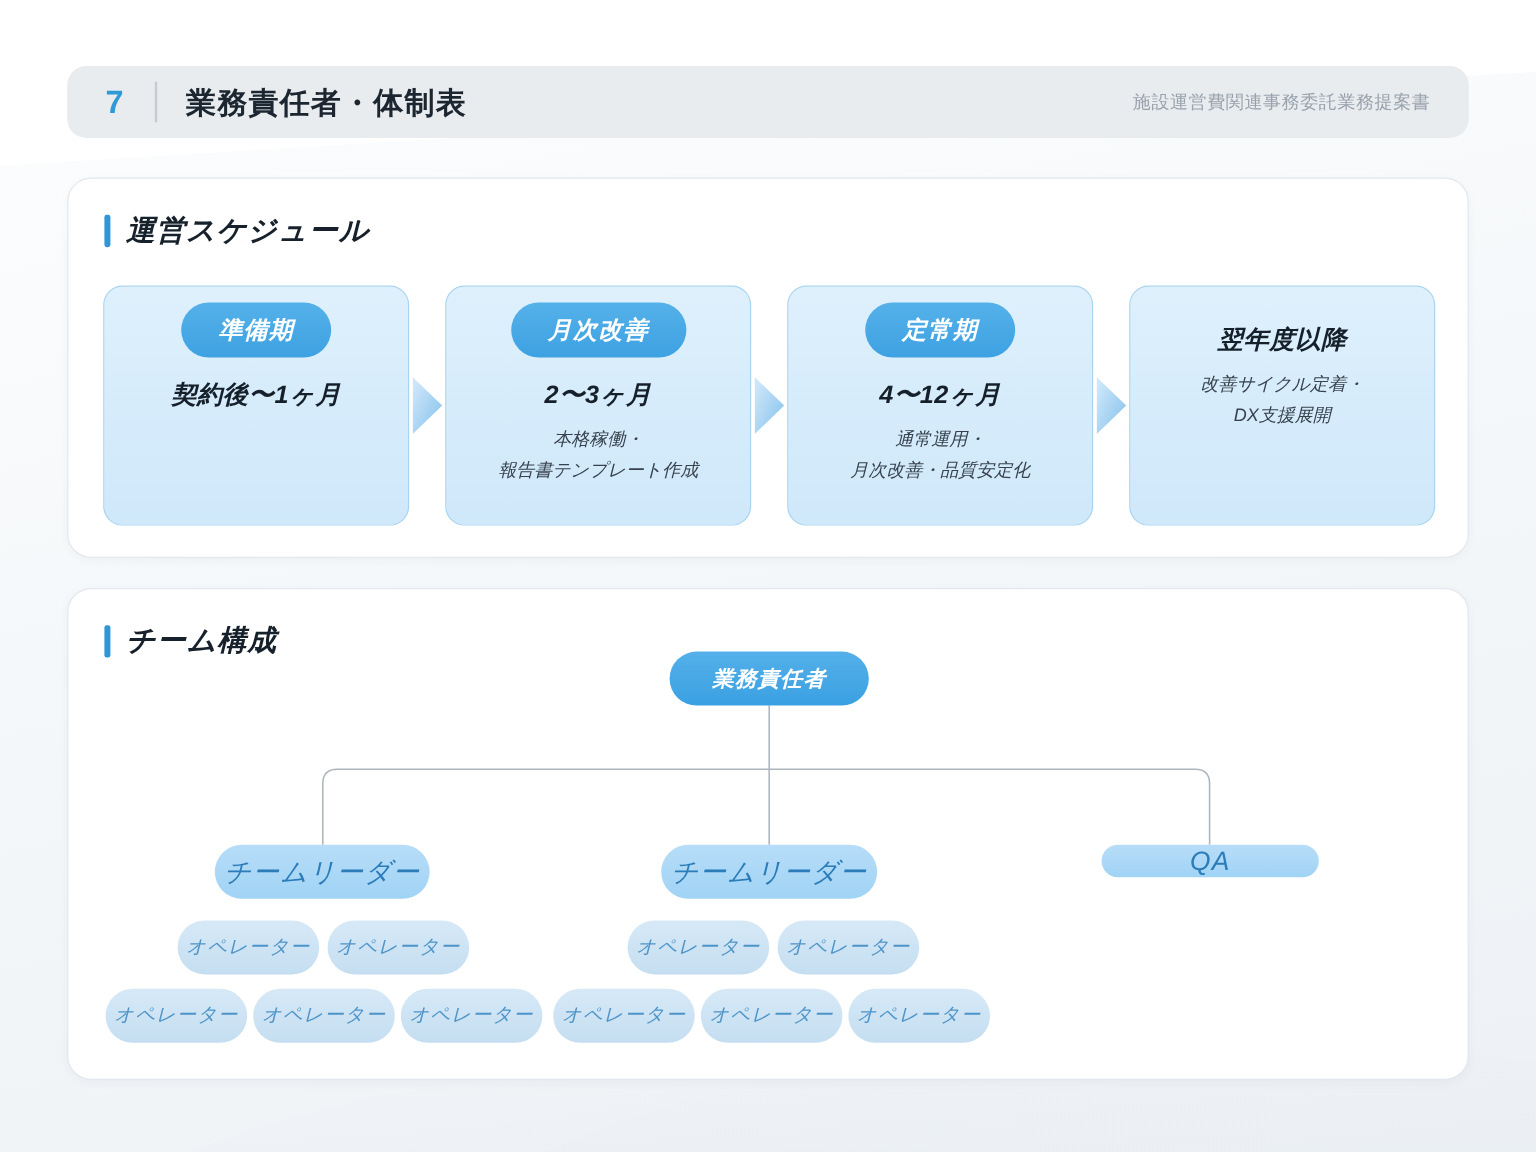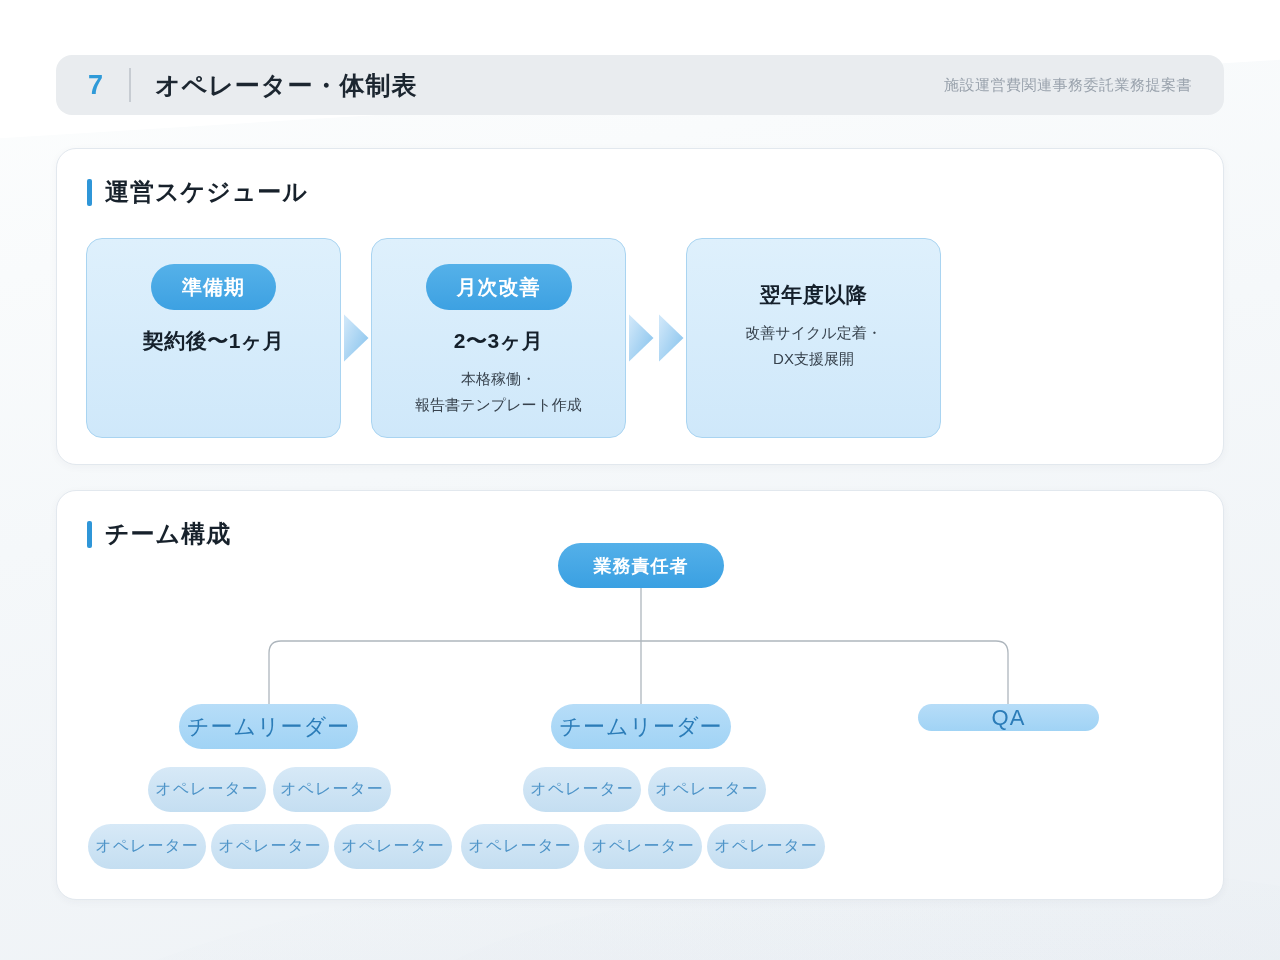--- a/index.html
+++ b/index.html
@@ -36,39 +36,40 @@
   .page-num { color:#2f9ad8; font-size:27px; font-weight:bold; }
   .header-divider { width:2px; height:34px; background:#c7ccd2; margin:0 24px 0 26px; }
   .header-title { font-size:25px; font-weight:bold; color:#1c2630; letter-spacing:1px; }
   .doc-title { margin-left:auto; font-size:15px; color:#99a2ac; letter-spacing:0.5px; }
 
   
   .panel {
     position:absolute; left:56px; width:1168px;
     background:#ffffff; border:1px solid #e2e8ee; border-radius:20px;
     box-shadow:0 2px 8px rgba(40,60,80,0.04);
+    font-style:italic;
   }
   .panel-schedule { top:148px; height:317px; }
   .panel-team { top:490px; height:410px; }
 
   .section-head { display:flex; align-items:center; margin:27px 0 0 30px; }
   .accent-bar { width:5px; height:27px; background:#2f96d8; border-radius:2px; margin-right:13px; }
   .section-title { font-size:24px; font-weight:bold; color:#17212b; letter-spacing:1px; }
 
   
   .cards-row {
     position:absolute; left:29px; top:89px; width:1110px; height:200px;
     display:flex; align-items:center;
   }
   .phase-card {
     width:255px; height:200px; flex:none;
     background:linear-gradient(180deg,#def0fc 0%,#cfe8fa 100%);
     border:1.5px solid #a9d4f1; border-radius:16px;
     display:flex; flex-direction:column; align-items:center;
-    padding-top:25px;
+    padding-top:13px;
   }
   .phase-badge {
     height:46px; padding:0 31px; border-radius:23px;
     background:linear-gradient(180deg,#55b1e9,#3da1e2);
     color:#ffffff; font-size:20px; font-weight:bold; letter-spacing:1px;
     display:flex; align-items:center; justify-content:center;
   }
   .phase-period { margin-top:17px; font-size:21px; font-weight:bold; color:#15202b; letter-spacing:0.5px; }
   .phase-desc { margin-top:11px; font-size:15px; line-height:26px; color:#37424d; text-align:center; }
   .arrow-gap { width:30px; flex:none; display:flex; align-items:center; justify-content:center; }
@@ -101,21 +102,21 @@
 </head>
 <body>
 
 <div class="decor-top"></div>
 <div class="decor-bottom-1"></div>
 <div class="decor-bottom-2"></div>
 
 <div class="header">
   <span class="page-num">7</span>
   <span class="header-divider"></span>
-  <span class="header-title">オペレーター・体制表</span>
+  <span class="header-title">業務責任者・体制表</span>
   <span class="doc-title">施設運営費関連事務委託業務提案書</span>
 </div>
 
 <div class="panel panel-schedule">
   <div class="section-head">
     <span class="accent-bar"></span>
     <span class="section-title">運営スケジュール</span>
   </div>
   <div class="cards-row">
 
@@ -134,20 +135,28 @@
       <div class="phase-desc">
         <div>本格稼働・</div>
         <div>報告書テンプレート作成</div>
       </div>
     </div>
 
     <div class="arrow-gap">
       <div class="arrow-chevron"></div>
     </div>
 
+    <div class="phase-card">
+      <div class="phase-badge">定常期</div>
+      <div class="phase-period">4〜12ヶ月</div>
+      <div class="phase-desc">
+        <div>通常運用・</div>
+        <div>月次改善・品質安定化</div>
+      </div>
+    </div>
 
     <div class="arrow-gap">
       <div class="arrow-chevron"></div>
     </div>
 
     <div class="phase-card">
       <div class="phase-period">翌年度以降</div>
       <div class="phase-desc">
         <div>改善サイクル定着・</div>
         <div>DX支援展開</div>

